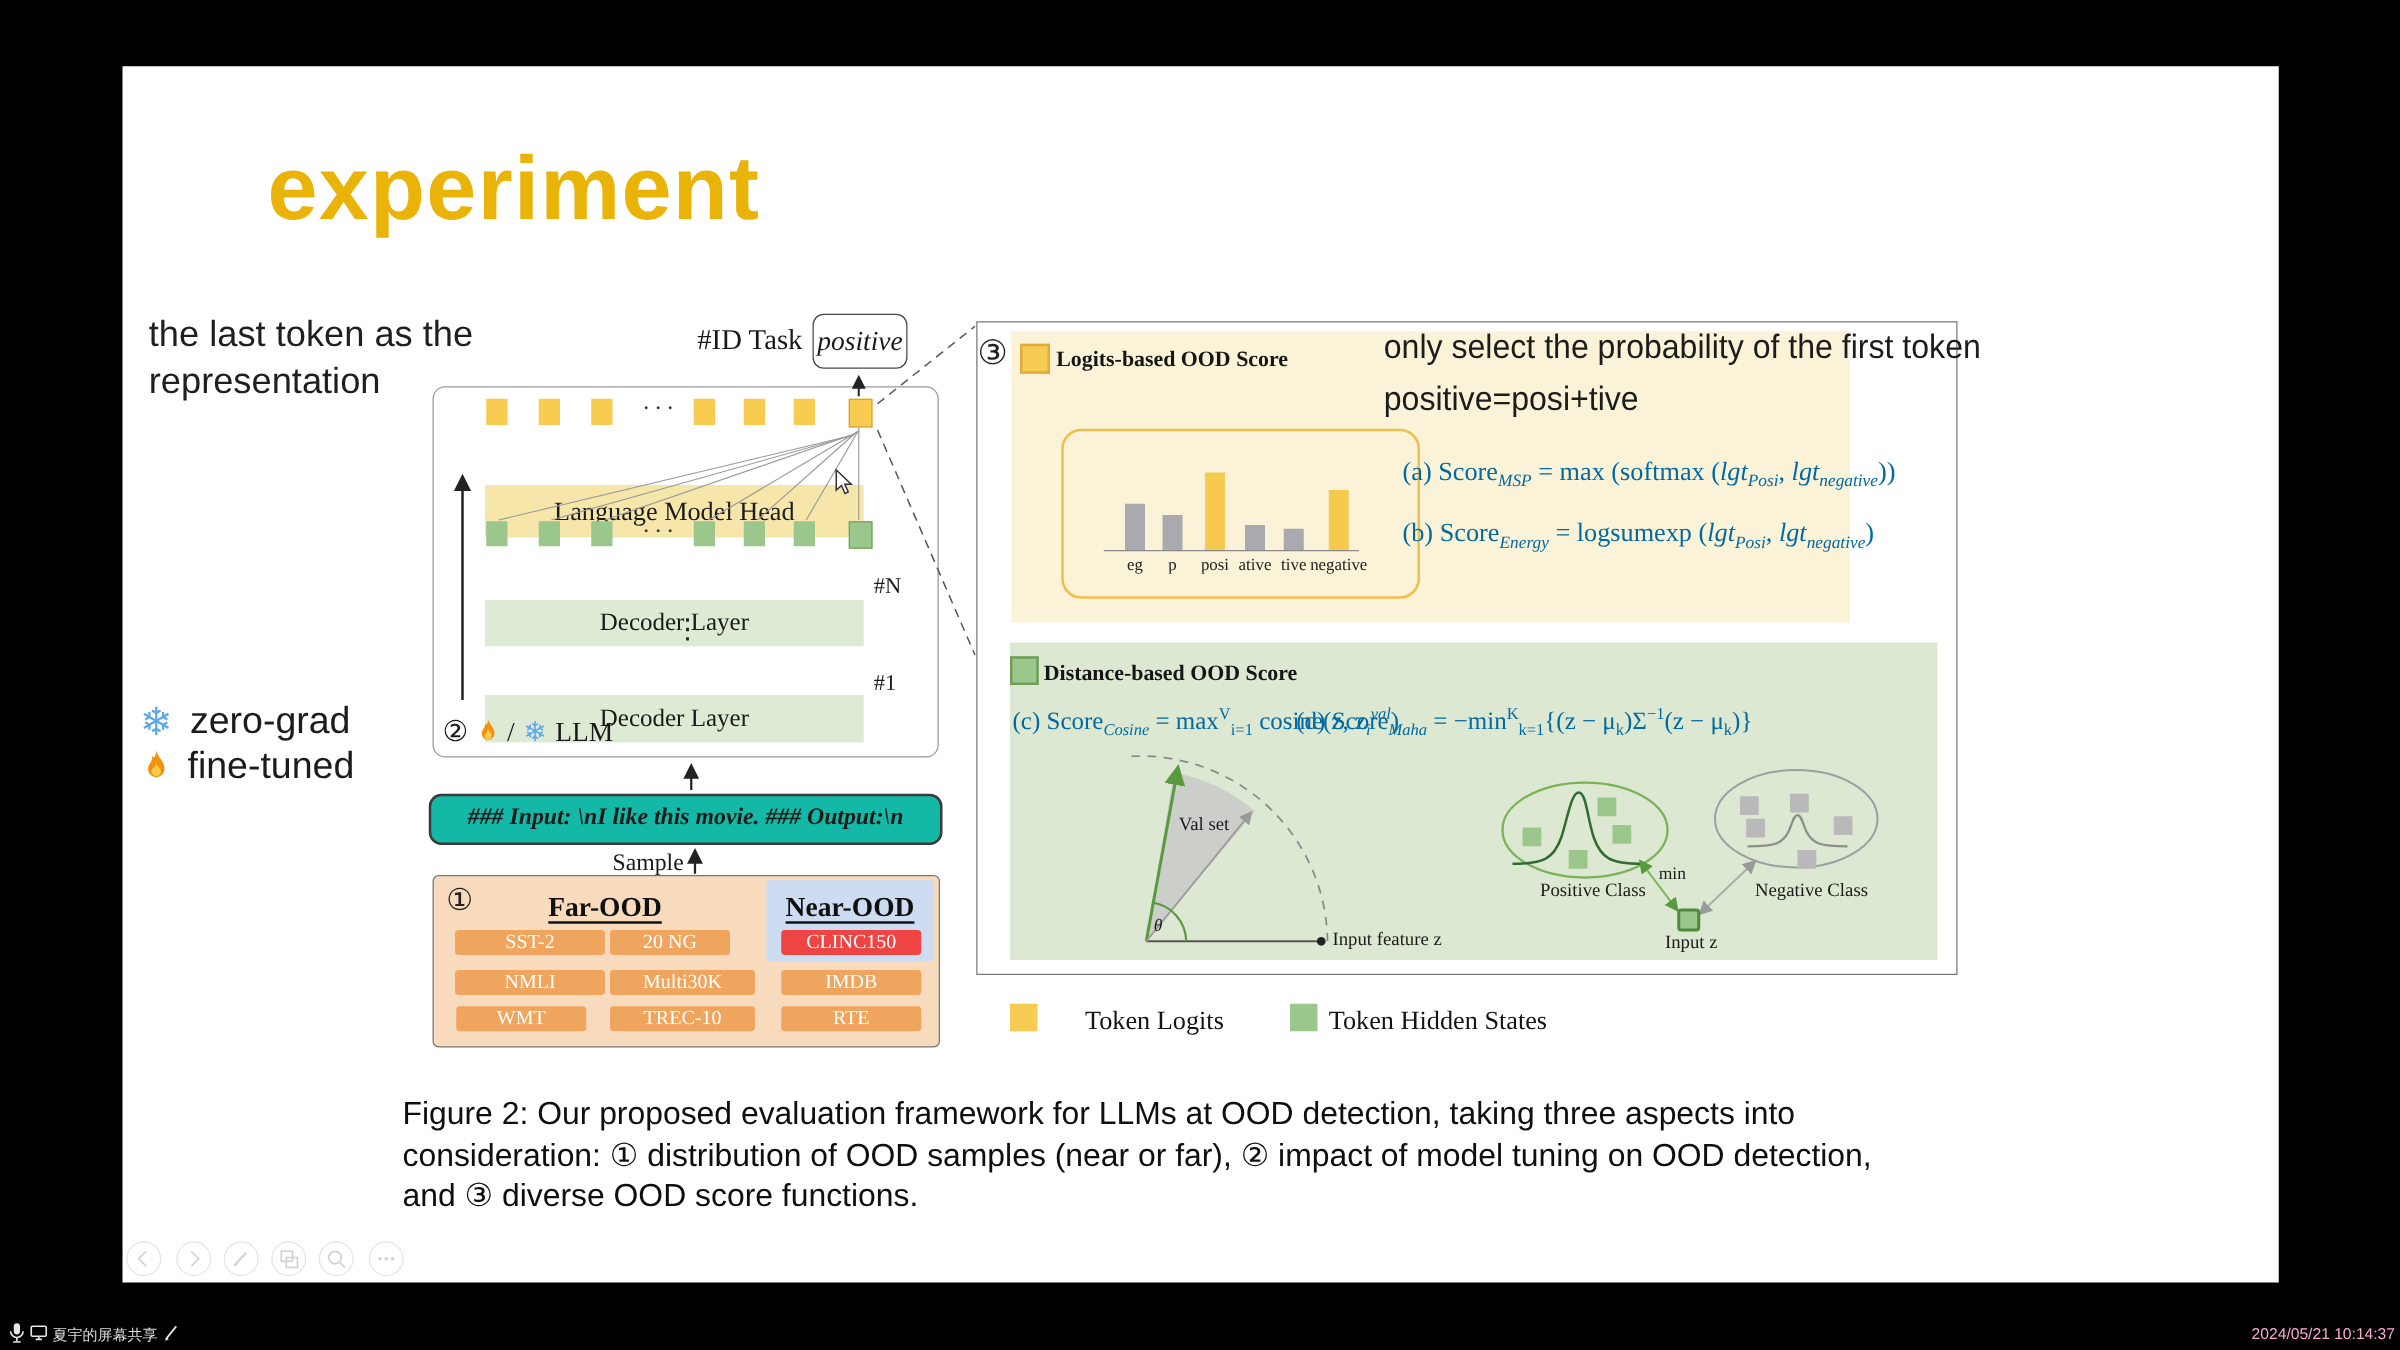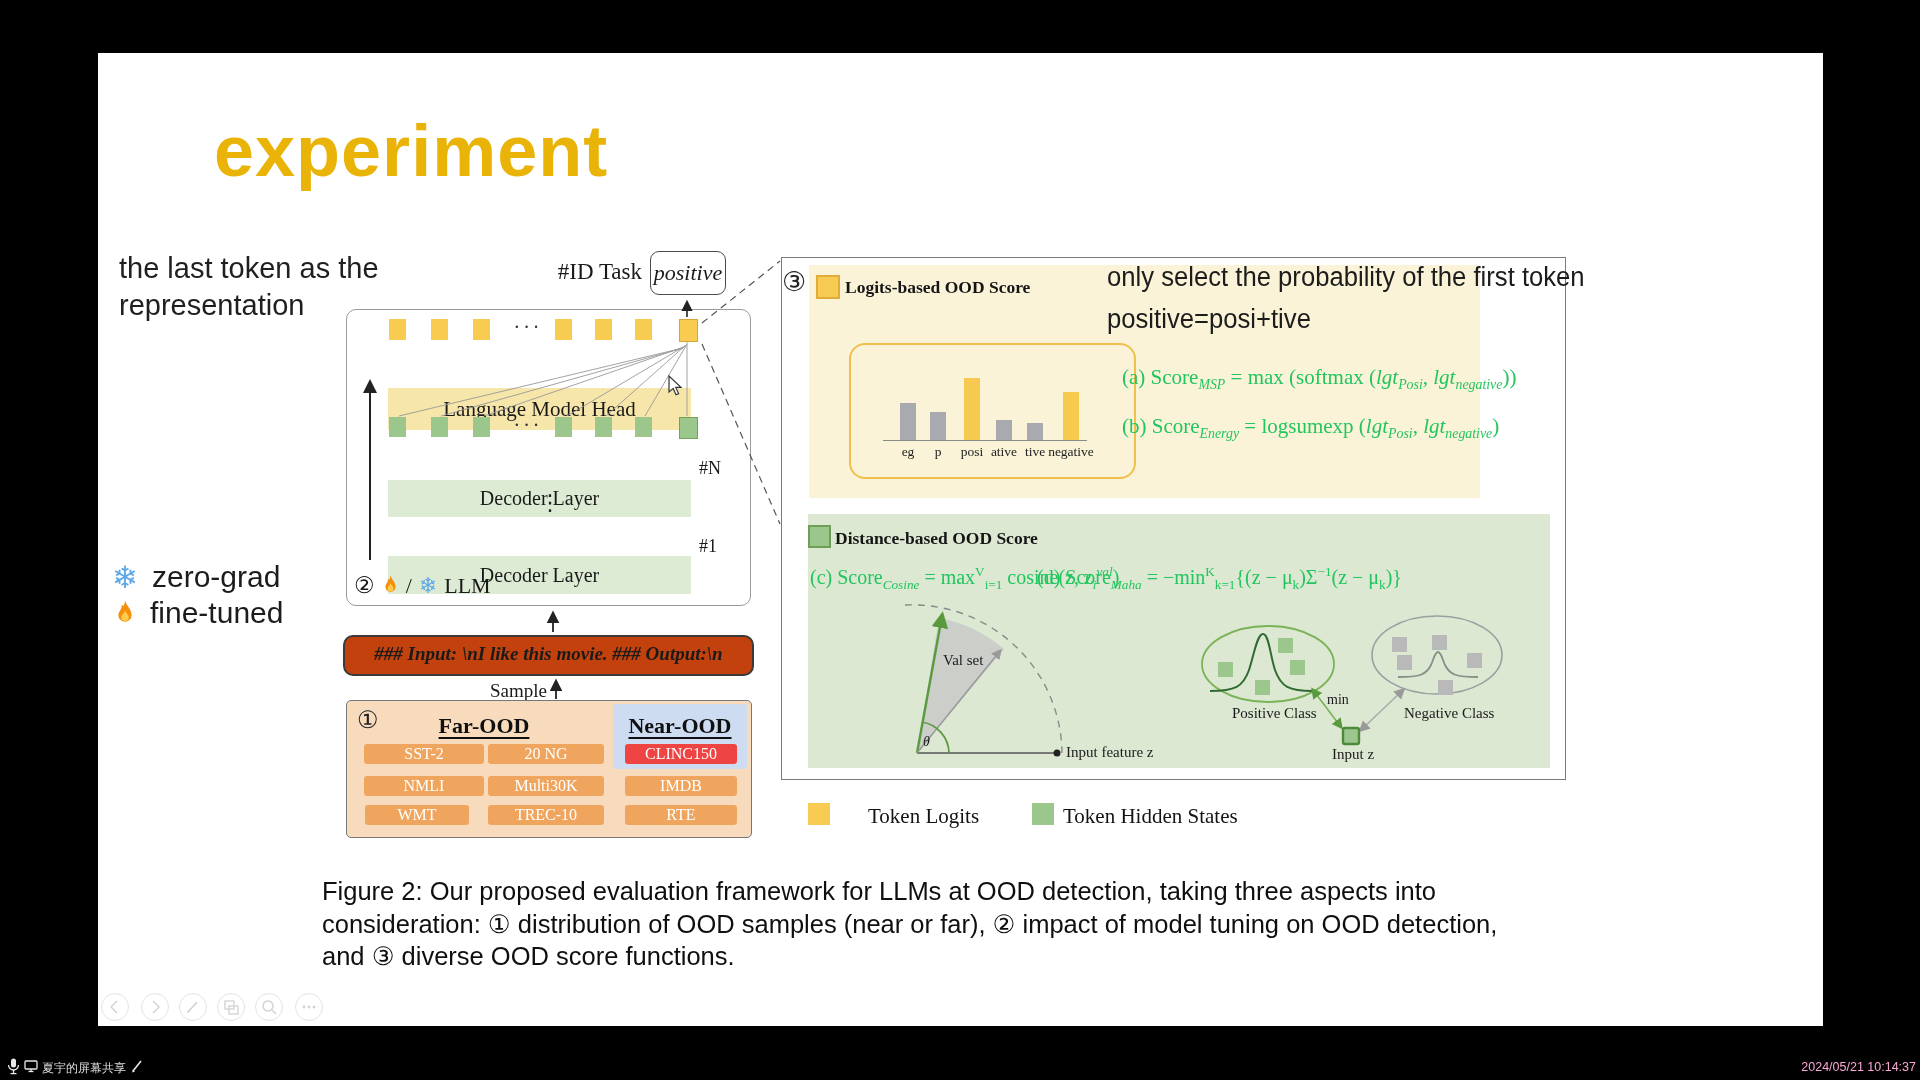--- a/index.html
+++ b/index.html
@@ -27,21 +27,21 @@
   .tokdots{position:absolute;left:158px;width:46px;text-align:center;font-size:20px;letter-spacing:3px;color:#333;}
   .band{position:absolute;left:41px;width:303px;text-align:center;margin-top:29px;}
   .lmhead{top:49px;height:42px;line-height:42px;background:#F7E6A9;font-size:21px;}
   .dec1{top:141px;height:37px;line-height:37px;background:#DEEBD4;font-size:20px;}
   .dec2{top:217px;height:38px;line-height:38px;background:#DEEBD4;font-size:20px;}
   .laytag{position:absolute;left:352px;font-size:18px;}
   .vdots{position:absolute;left:192px;top:180px;width:20px;text-align:center;font-size:22px;color:#222;}
   .llmrow{position:absolute;left:7px;top:262px;display:flex;align-items:center;gap:7px;font-size:22px;}
   
   .input-box{left:343px;top:635px;width:407px;height:37px;border:2px solid #3a3a3a;border-radius:10px;
-             font-style:italic;font-weight:600;font-size:19px;line-height:34px;text-align:center;background:#c2410c;}
+             font-style:italic;font-weight:600;font-size:19px;line-height:34px;text-align:center;background:#14b8a6;}
   .sample{left:490px;top:680px;font-size:19px;}
   
   .dstable{left:346px;top:700px;width:404px;height:136px;background:#F8DBBC;border:1.6px solid #777;border-radius:5px;}
   .bluezone{position:absolute;left:266px;top:3px;width:134px;height:65px;background:#CEDCF2;border-radius:3px;}
   .step1{position:absolute;left:10px;top:5px;font-size:24px;color:#222;}
   .dshead{position:absolute;top:12px;font-size:22px;font-weight:600;text-align:center;
           text-decoration:underline;text-underline-offset:4px;color:#101010;}
   .chip{position:absolute;height:20px;line-height:20px;border-radius:3px;background:#F0A55E;color:#fff;
         font-size:16px;text-align:center;}
   .chip.hl{background:#ef4444;}
@@ -51,21 +51,21 @@
   .gsec{left:808px;top:514px;width:742px;height:254px;background:#DCE8D2;}
   .step3{left:782px;top:266px;font-size:27px;color:#222;}
   .sqicon{width:20px;height:20px;}
   .sqicon.y{left:816px;top:275px;background:#F8CB52;border:2px solid #E2AC3B;}
   .sqicon.g{left:808px;top:525px;width:19px;height:19px;background:#9CC78C;border:2px solid #6E9E58;}
   .sechead{font-size:17.5px;font-weight:700;color:#151515;}
   .chart-box{left:817px;top:343px;width:283px;height:132px;border:2px solid #EFC04B;border-radius:16px;margin-left:32px;}
   .bars-area{position:absolute;left:32px;top:33px;width:204px;height:62px;border-bottom:1.5px solid #8a8a8a;}
   .bar{position:absolute;bottom:0;width:16px;}
   .barlab{position:absolute;top:99px;width:60px;text-align:center;font-size:13.5px;color:#222;}
-  .formula{font-size:21px;color:#22c55e;white-space:nowrap;}
+  .formula{font-size:21px;color:#0369a1;white-space:nowrap;}
   .formula sub,.formula sup{font-size:.66em;line-height:0;}
   .fcd{font-size:20px;}
   .onlysel{font-size:27px;color:#1c1c1c;transform:scaleX(.95);transform-origin:left;white-space:nowrap;}
   .dlabel{font-size:15px;color:#1b1b1b;white-space:nowrap;}
   
   .legsq{width:22px;height:22px;}
   .leglab{font-size:21px;color:#141414;}
   
   .cap{left:322px;font-size:25.5px;color:#0f0f0f;white-space:nowrap;font-family:"Liberation Sans",sans-serif;}
   
@@ -147,21 +147,21 @@
 
   <div class="abs input-box">### Input: \nI like this movie. ### Output:\n</div>
   <div class="abs sample">Sample</div>
 
   <div class="abs dstable">
     <div class="bluezone"></div>
     <span class="step1">①</span>
     <div class="dshead" style="left:17px;width:240px;">Far-OOD</div>
     <div class="dshead" style="left:277px;width:112px;">Near-OOD</div>
     <div class="chip" style="left:17px;top:43px;width:120px">SST-2</div>
-    <div class="chip" style="left:141px;top:43px;width:116px">20 NG</div>
+    <div class="chip" style="left:141px;top:43px;width:96px">20 NG</div>
     <div class="chip hl" style="left:278px;top:43px;width:112px">CLINC150</div>
     <div class="chip" style="left:17px;top:75px;width:120px">NMLI</div>
     <div class="chip" style="left:141px;top:75px;width:116px">Multi30K</div>
     <div class="chip" style="left:278px;top:75px;width:112px">IMDB</div>
     <div class="chip" style="left:18px;top:104px;width:104px">WMT</div>
     <div class="chip" style="left:141px;top:104px;width:116px">TREC-10</div>
     <div class="chip" style="left:278px;top:104px;width:112px">RTE</div>
   </div>
 
   <div class="abs panel"></div>

